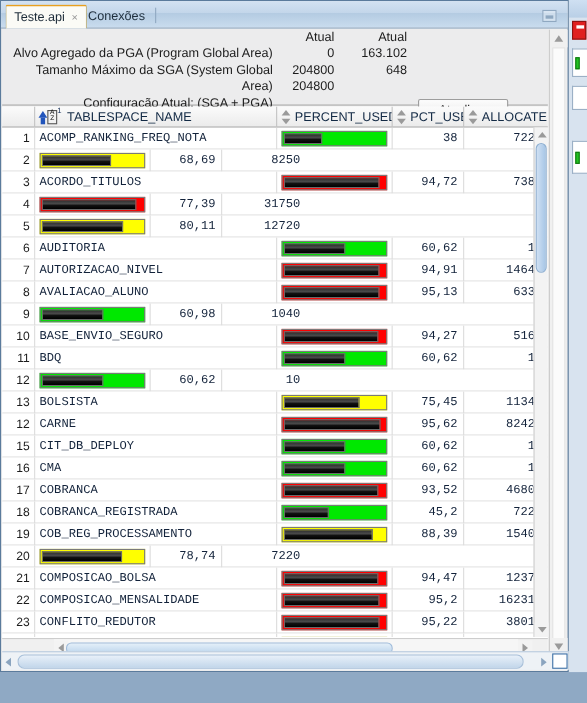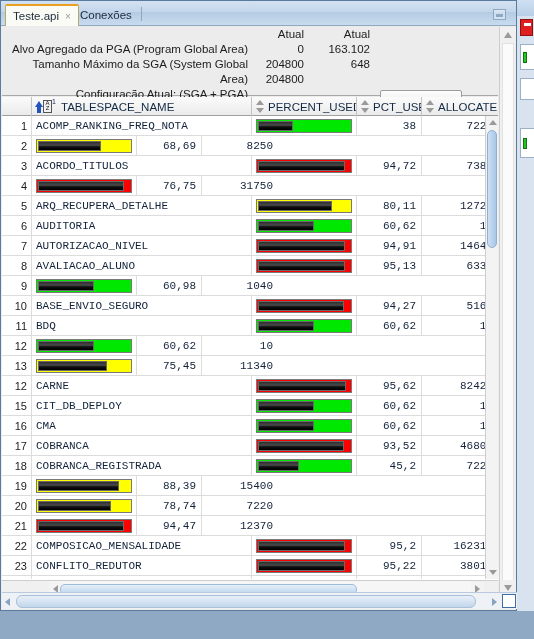--- a/index.html
+++ b/index.html
@@ -408,26 +408,25 @@
             <div class="cell pct">94,72</div>
             <div class="cell alloc">7380</div>
           </div>
           <div class="row">
             <div class="cell rownum">4</div>
             <div class="cell pct-bar">
               <div class="bar-outer" style="background: rgb(255, 0, 0);">
                 <div class="bar-inner" style="width: 86px;"></div>
               </div>
             </div>
-            <div class="cell pct">76,75</div>
+            <div class="cell pct">77,39</div>
             <div class="cell alloc">31750</div>
           </div>
           <div class="row">
             <div class="cell rownum">5</div>
-            <div class="cell name">ARQ_RECUPERA_DETALHE</div>
             <div class="cell pct-bar">
               <div class="bar-outer" style="background: rgb(255, 255, 0);">
                 <div class="bar-inner" style="width: 74px;"></div>
               </div>
             </div>
             <div class="cell pct">80,11</div>
             <div class="cell alloc">12720</div>
           </div>
           <div class="row">
             <div class="cell rownum">6</div>
@@ -499,20 +498,21 @@
             <div class="cell pct-bar">
               <div class="bar-outer" style="background: rgb(0, 232, 0);">
                 <div class="bar-inner" style="width: 56px;"></div>
               </div>
             </div>
             <div class="cell pct">60,62</div>
             <div class="cell alloc">10</div>
           </div>
           <div class="row">
             <div class="cell rownum">13</div>
+            <div class="cell name">BOLSISTA</div>
             <div class="cell pct-bar">
               <div class="bar-outer" style="background: rgb(255, 255, 0);">
                 <div class="bar-inner" style="width: 69px;"></div>
               </div>
             </div>
             <div class="cell pct">75,45</div>
             <div class="cell alloc">11340</div>
           </div>
           <div class="row">
             <div class="cell rownum">12</div>
@@ -564,40 +564,42 @@
             <div class="cell pct-bar">
               <div class="bar-outer" style="background: rgb(0, 232, 0);">
                 <div class="bar-inner" style="width: 41px;"></div>
               </div>
             </div>
             <div class="cell pct">45,2</div>
             <div class="cell alloc">7220</div>
           </div>
           <div class="row">
             <div class="cell rownum">19</div>
+            <div class="cell name">COB_REG_PROCESSAMENTO</div>
             <div class="cell pct-bar">
               <div class="bar-outer" style="background: rgb(255, 255, 0);">
                 <div class="bar-inner" style="width: 81px;"></div>
               </div>
             </div>
             <div class="cell pct">88,39</div>
             <div class="cell alloc">15400</div>
           </div>
           <div class="row">
             <div class="cell rownum">20</div>
             <div class="cell pct-bar">
               <div class="bar-outer" style="background: rgb(255, 255, 0);">
                 <div class="bar-inner" style="width: 73px;"></div>
               </div>
             </div>
             <div class="cell pct">78,74</div>
             <div class="cell alloc">7220</div>
           </div>
           <div class="row">
             <div class="cell rownum">21</div>
+            <div class="cell name">COMPOSICAO_BOLSA</div>
             <div class="cell pct-bar">
               <div class="bar-outer" style="background: rgb(255, 0, 0);">
                 <div class="bar-inner" style="width: 86px;"></div>
               </div>
             </div>
             <div class="cell pct">94,47</div>
             <div class="cell alloc">12370</div>
           </div>
           <div class="row">
             <div class="cell rownum">22</div>

